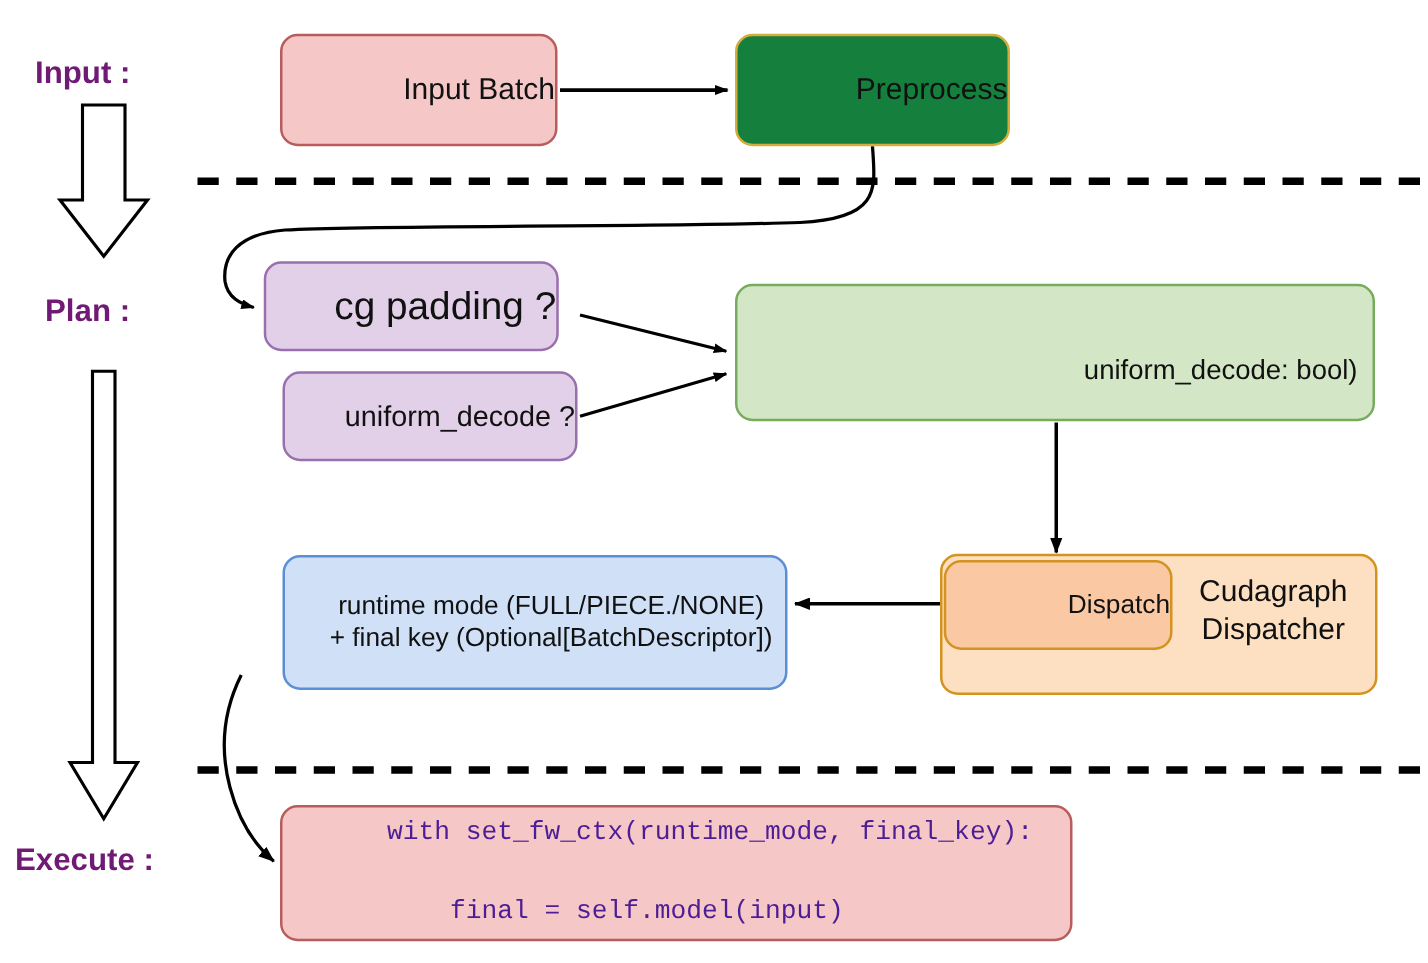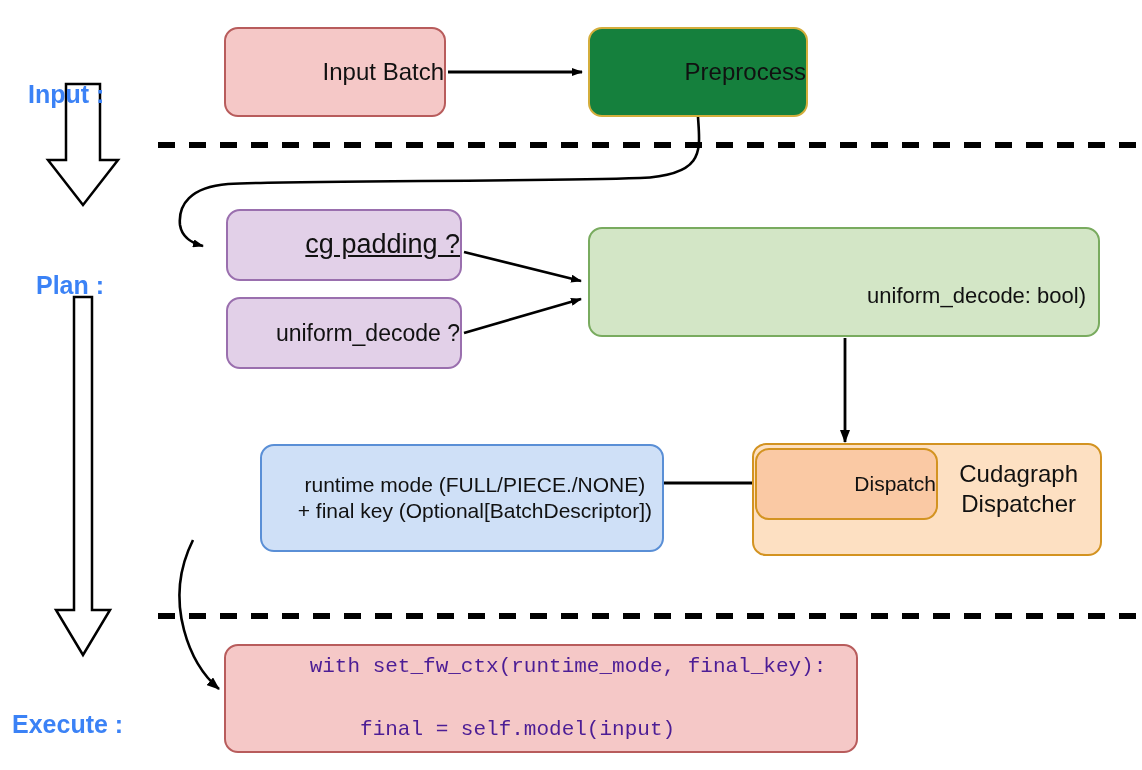--- a/index.html
+++ b/index.html
@@ -35,42 +35,41 @@
     border-style: solid;
     font-family: "Liberation Sans", sans-serif;
     color: #111111;
     line-height: 1.25;
   }
   .stage-label {
     position: absolute;
     font-family: "Liberation Sans", sans-serif;
     font-weight: bold;
     font-size: 25px;
-    color: #3b82f6;
+    color: #701a75;
     white-space: nowrap;
-    margin-top: 36px;
   }
   .code-node {
     font-family: "Liberation Mono", monospace;
     font-size: 21px;
     color: #4c1d95;
     justify-content: flex-start;
     text-align: left;
     white-space: pre;
     padding-left: 8px;
     line-height: 1.5;
   }
 
   
   #n-input-batch   { left:224px; top:27px;  width:222px; height:90px;  background:#f5c8c7; border-color:#b85c5c; font-size:24px; }
   #n-preprocess    { left:588px; top:27px;  width:220px; height:90px;  background:#15803d; border-color:#d4ae3c; font-size:24px; }
-  #n-cg-padding    { left:226px; top:209px; width:236px; height:72px;  background:#e2d0e8; border-color:#9a6fae; font-size:27px;text-decoration:underline; }
+  #n-cg-padding    { left:211px; top:209px; width:236px; height:72px;  background:#e2d0e8; border-color:#9a6fae; font-size:31px; }
   #n-uniform-dec   { left:226px; top:297px; width:236px; height:72px;  background:#e2d0e8; border-color:#9a6fae; font-size:23px; }
   #n-init-key      { left:588px; top:227px; width:512px; height:110px; background:#d3e6c6; border-color:#79ab5f; font-size:22px; padding:0 12px; }
-  #n-runtime-mode  { left:226px; top:444px; width:404px; height:108px; background:#cfe0f7; border-color:#5a8fd6; font-size:21px; padding:0 10px;margin-left:34px; }
+  #n-runtime-mode  { left:226px; top:444px; width:404px; height:108px; background:#cfe0f7; border-color:#5a8fd6; font-size:21px; padding:0 10px; }
   #n-cudagraph     { left:752px; top:443px; width:350px; height:113px; background:#fde0c2; border-color:#d39321; font-size:24px;
                      align-items:flex-start; justify-content:flex-end; padding:14px 22px 0 0; }
   #n-dispatch      { left:755px; top:448px; width:183px; height:72px;  background:#fac9a4; border-color:#d39321; font-size:21px; }
   #n-code          { left:224px; top:644px; width:634px; height:109px; background:#f5c8c7; border-color:#b85c5c; }
 
   #lbl-input   { left:28px;  top:44px;  }
   #lbl-plan    { left:36px;  top:235px; }
   #lbl-execute { left:12px;  top:674px; }
 </style>
 </head>

